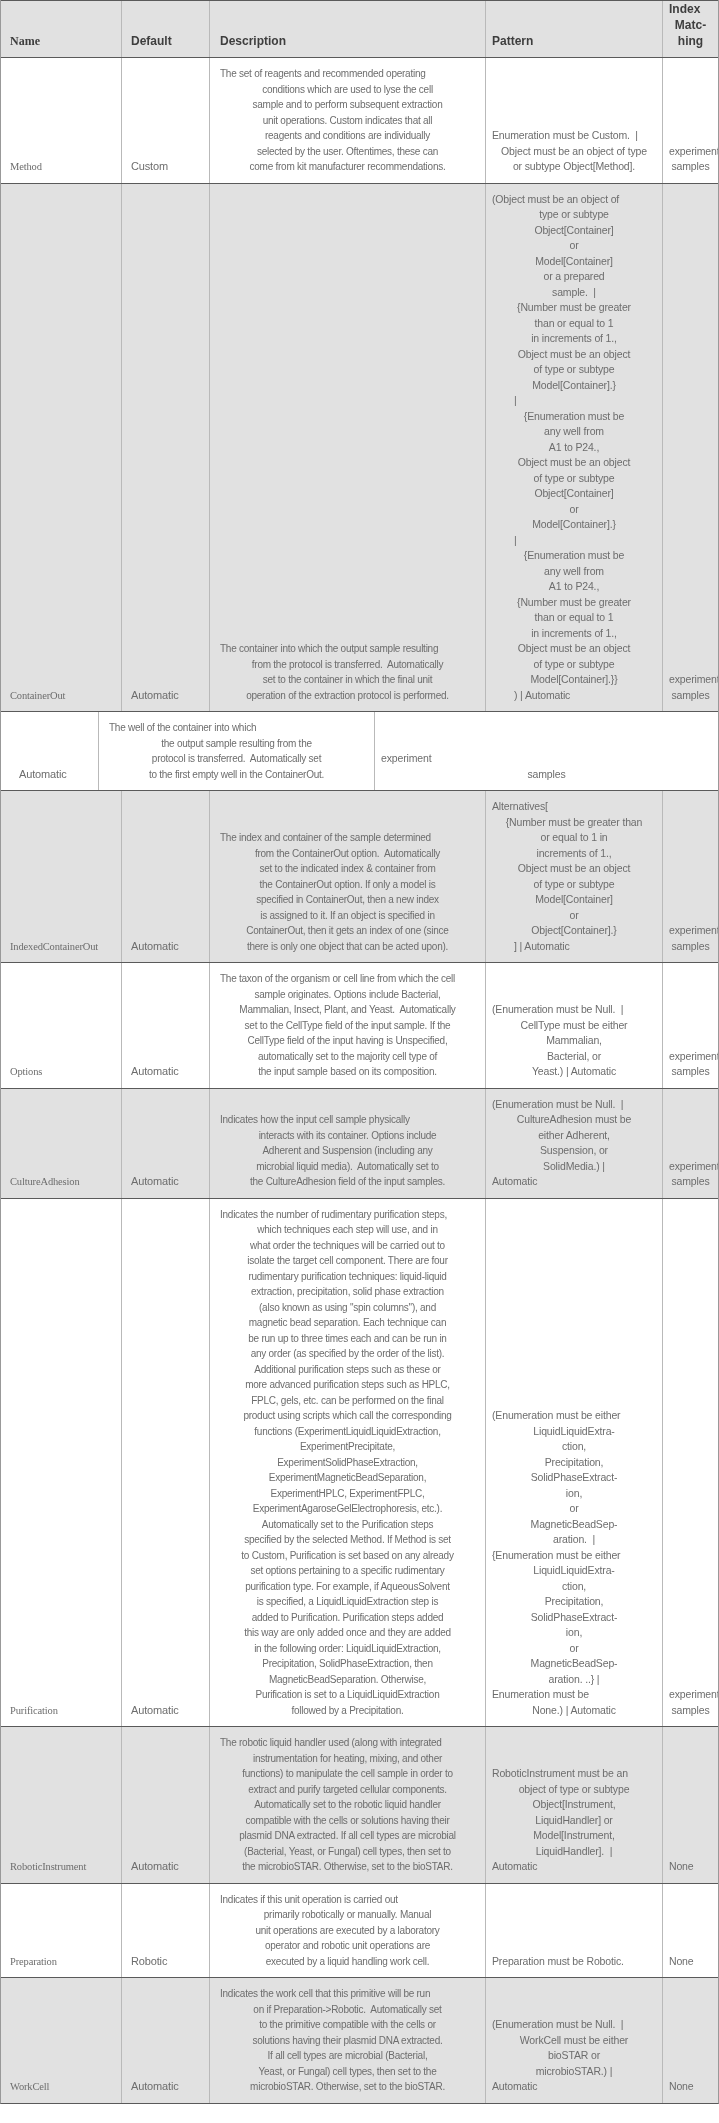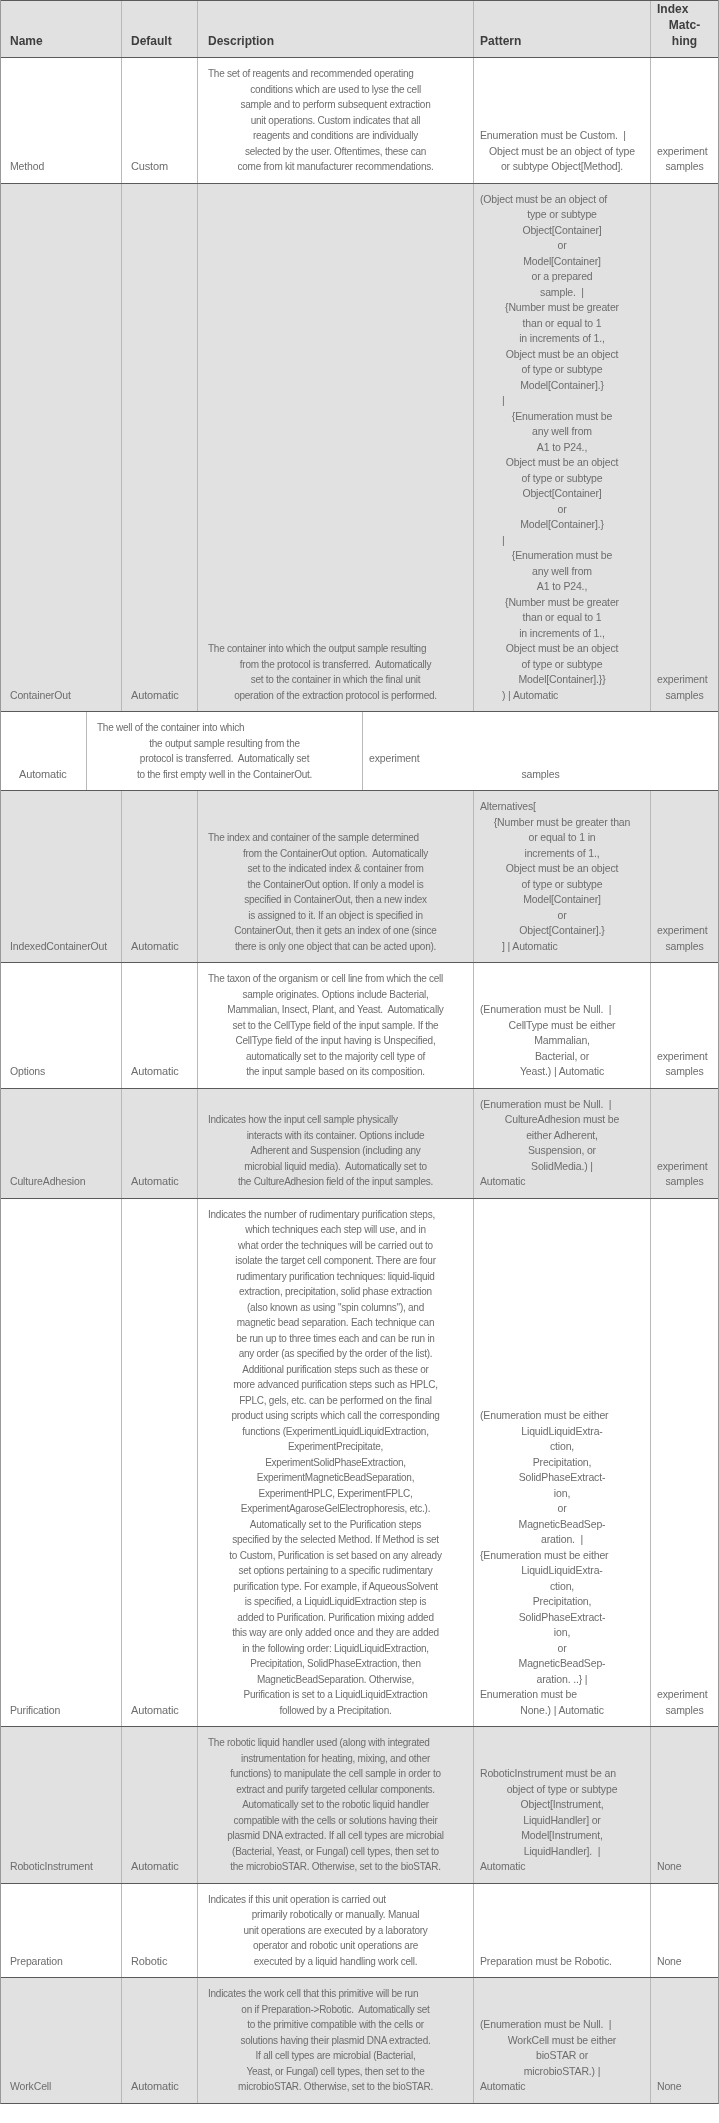--- a/index.html
+++ b/index.html
@@ -38,23 +38,23 @@
     color: #6d6d6d;
     font-size: 10.5px;
     line-height: 15.5px;
     letter-spacing: -0.15px;
     padding: 8px 6px;
     overflow: hidden;
   }
   .cell + .cell {
     border-left: 1px solid #b9b9b9;
   }
-  .col-name   { flex: 0 0 111px; padding-left: 9px;  font-size: 10.5px; }
+  .col-name   { flex: 0 0 111px; padding-left: 9px;  font-size: 10.5px; font-family: Liberation Serif, serif; }
   .col-default{ flex: 0 0 76px;  padding-left: 9px;  font-size: 11px; margin-left: 9px; }
-  .col-desc   { flex: 0 0 276px; padding-left: 10px; padding-right: 10px; font-size: 10px; letter-spacing: -0.25px; }
+  .col-desc   { flex: 0 0 276px; padding-left: 10px; padding-right: 10px; font-size: 10px; letter-spacing: -0.25px; margin-left: 12px; }
   .col-pattern{ flex: 0 0 177px; font-size: 10.5px; }
   .col-index  { flex: 1 1 auto;  font-size: 10.5px; }
   .header .cell {
     color: #3e3e3e;
     font-weight: bold;
     font-size: 12px;
     line-height: 16px;
     letter-spacing: 0;
   }
   .ln { min-height: 15.5px; white-space: pre-wrap; }
@@ -297,21 +297,21 @@
           <div class="ln c">ExperimentSolidPhaseExtraction,</div>
           <div class="ln c">ExperimentMagneticBeadSeparation,</div>
           <div class="ln c">ExperimentHPLC, ExperimentFPLC,</div>
           <div class="ln c">ExperimentAgaroseGelElectrophoresis, etc.).</div>
           <div class="ln c">Automatically set to the Purification steps</div>
           <div class="ln c">specified by the selected Method. If Method is set</div>
           <div class="ln c">to Custom, Purification is set based on any already</div>
           <div class="ln c">set options pertaining to a specific rudimentary</div>
           <div class="ln c">purification type. For example, if AqueousSolvent</div>
           <div class="ln c">is specified, a LiquidLiquidExtraction step is</div>
-          <div class="ln c">added to Purification. Purification mixing added</div>
+          <div class="ln c">added to Purification. Purification steps added</div>
           <div class="ln c">this way are only added once and they are added</div>
           <div class="ln c">in the following order: LiquidLiquidExtraction,</div>
           <div class="ln c">Precipitation, SolidPhaseExtraction, then</div>
           <div class="ln c">MagneticBeadSeparation. Otherwise,</div>
           <div class="ln c">Purification is set to a LiquidLiquidExtraction</div>
           <div class="ln c">followed by a Precipitation.</div>
         </div>
         <div class="cell col-pattern">
           <div class="ln l">(Enumeration must be either</div>
           <div class="ln c">LiquidLiquidExtra-</div>

